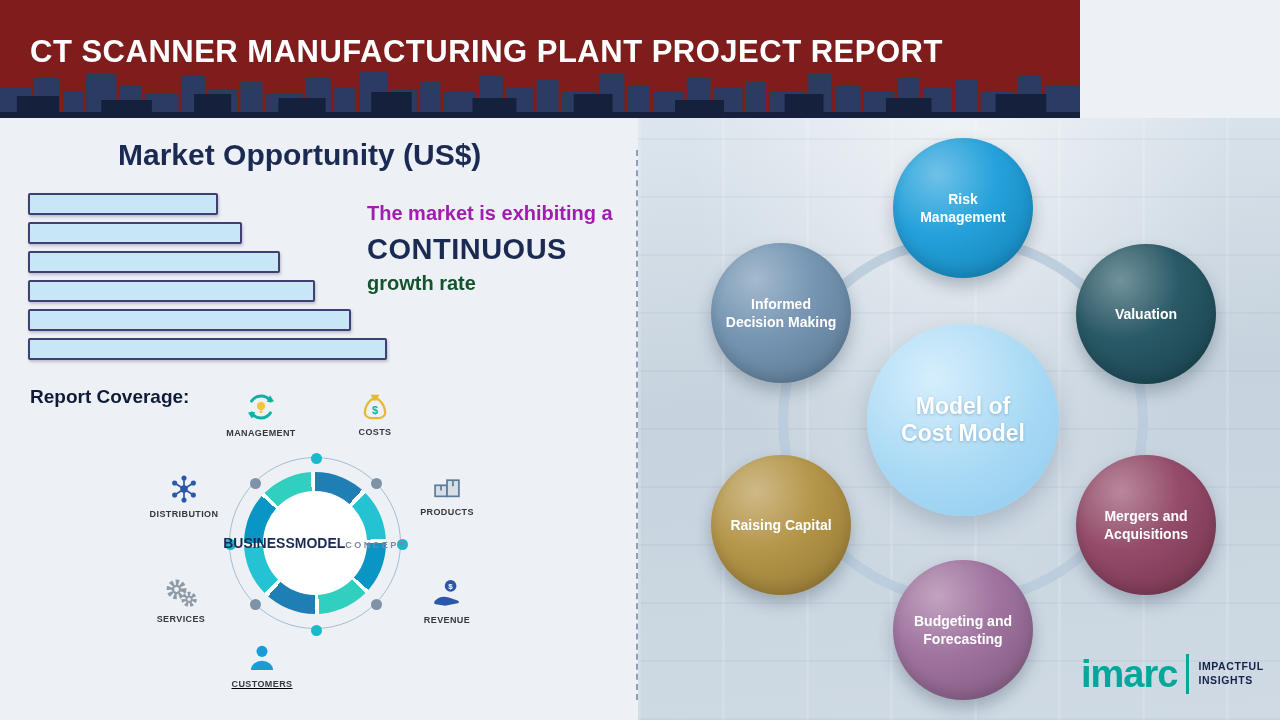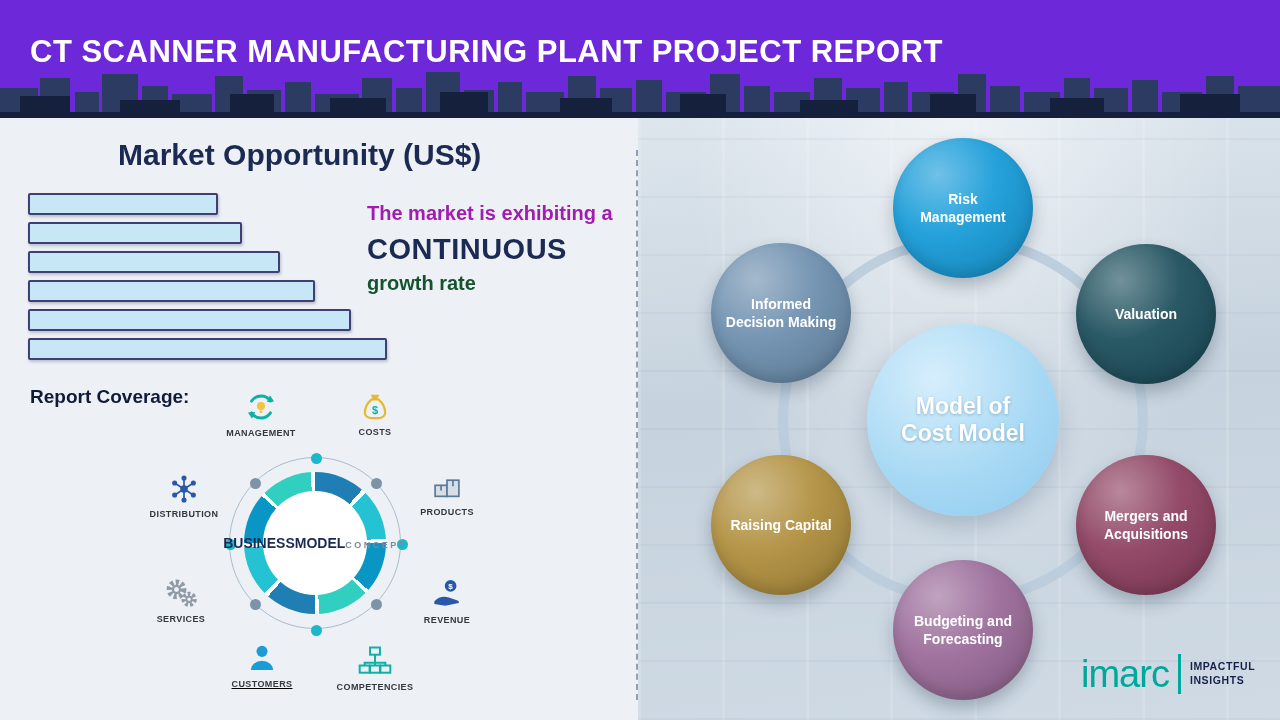--- a/index.html
+++ b/index.html
@@ -1,20 +1,20 @@
 <!DOCTYPE html>
 <html><head>
 <meta charset="utf-8">
 <style>
   * { margin:0; padding:0; box-sizing:border-box; }
   body { font-family:"Liberation Sans","DejaVu Sans",sans-serif; background:#444; }
   .slide { position:relative; width:1280px; height:720px; overflow:hidden; background:#edf1f5; }
 
   
-  .header { position:absolute; left:0; top:0; width:1280px; height:118px; background:#6d28d9;text-decoration:underline; }
+  .header { position:absolute; left:0; top:0; width:1080px; height:118px; background:#7f1d1d;text-decoration:underline; }
   .header-title { position:absolute; left:30px; top:34px; font-size:31px; font-weight:800; color:#ffffff; letter-spacing:.5px; }
   .skyline { position:absolute; left:0; bottom:0; width:100%; height:52px; }
 
   
   .content { position:absolute; top:118px; left:0; width:1280px; height:632px; }
   .left-panel { position:absolute; left:0; top:0; width:638px; height:602px; background:#edf1f5; }
   .right-panel { position:absolute; left:638px; top:0; width:642px; height:602px; overflow:hidden;
                  background:linear-gradient(175deg,#dde6ed 0%,#c6d2dd 45%,#cfdae4 100%); }
   .right-panel::before { content:""; position:absolute; inset:0;
       background:
@@ -65,21 +65,21 @@
       box-shadow:0 8px 16px rgba(30,50,70,.28), inset 0 -6px 12px rgba(0,0,0,.12); }
   .sat-risk      { left:255px; top:20px; }
   .sat-valuation { left:438px; top:126px; }
   .sat-mergers   { left:438px; top:337px; }
   .sat-budgeting { left:255px; top:442px; }
   .sat-raising   { left:73px;  top:337px; }
   .sat-informed  { left:73px;  top:125px; }
 
   
   .logo { position:absolute; left:443px; top:536px; display:flex; align-items:center; gap:9px; }
-  .logo-word { font-size:38px; font-weight:400; color:#00a79b; letter-spacing:-1px; line-height:1; }
+  .logo-word { font-size:38px; font-weight:700; color:#00a79b; letter-spacing:-1px; line-height:1; }
   .logo-bar { width:3px; height:40px; background:#00a79b; }
   .logo-tag { font-size:10.5px; font-weight:800; color:#15214a; letter-spacing:.6px; line-height:1.3; }
 </style>
 </head>
 <body>
 
 <div class="slide">
 
   <div class="header">
     <div class="header-title">CT SCANNER MANUFACTURING PLANT PROJECT REPORT</div>
@@ -257,32 +257,20 @@
       </div>
 
       <div class="bm-item" style="left:262px; top:524px;text-decoration:underline;">
         <svg width="34" height="34" viewBox="0 0 40 40">
           <circle cx="20" cy="11" r="6.5" fill="#1a9cd8"></circle>
           <path d="M7 33 a13 11 0 0 1 26 0 z" fill="#1a9cd8"></path>
         </svg>
         <span class="lbl">CUSTOMERS</span>
       </div>
 
-      <div class="bm-item" style="left:375px; top:525px;">
-        <svg width="36" height="36" viewBox="0 0 40 40">
-          <g fill="none" stroke="#0fb0a6" stroke-width="2.2">
-            <rect x="14.5" y="5" width="11" height="8"></rect>
-              <rect x="3" y="25" width="11" height="8"></rect>
-            <rect x="14.5" y="25" width="11" height="8"></rect>
-              <rect x="26" y="25" width="11" height="8"></rect>
-            <path d="M20 13 v6 M8.5 25 v-3 h23 v3 M20 19 v6"></path>
-          </g>
-        </svg>
-        <span class="lbl">COMPETENCIES</span>
-      </div>
 
     </div>
 
     <div class="right-panel">
 
       <div class="cm-ring"></div>
 
       <div class="sat sat-valuation" style="background-color: rgb(29, 79, 93);">
         <span>Valuation</span>
       </div>

